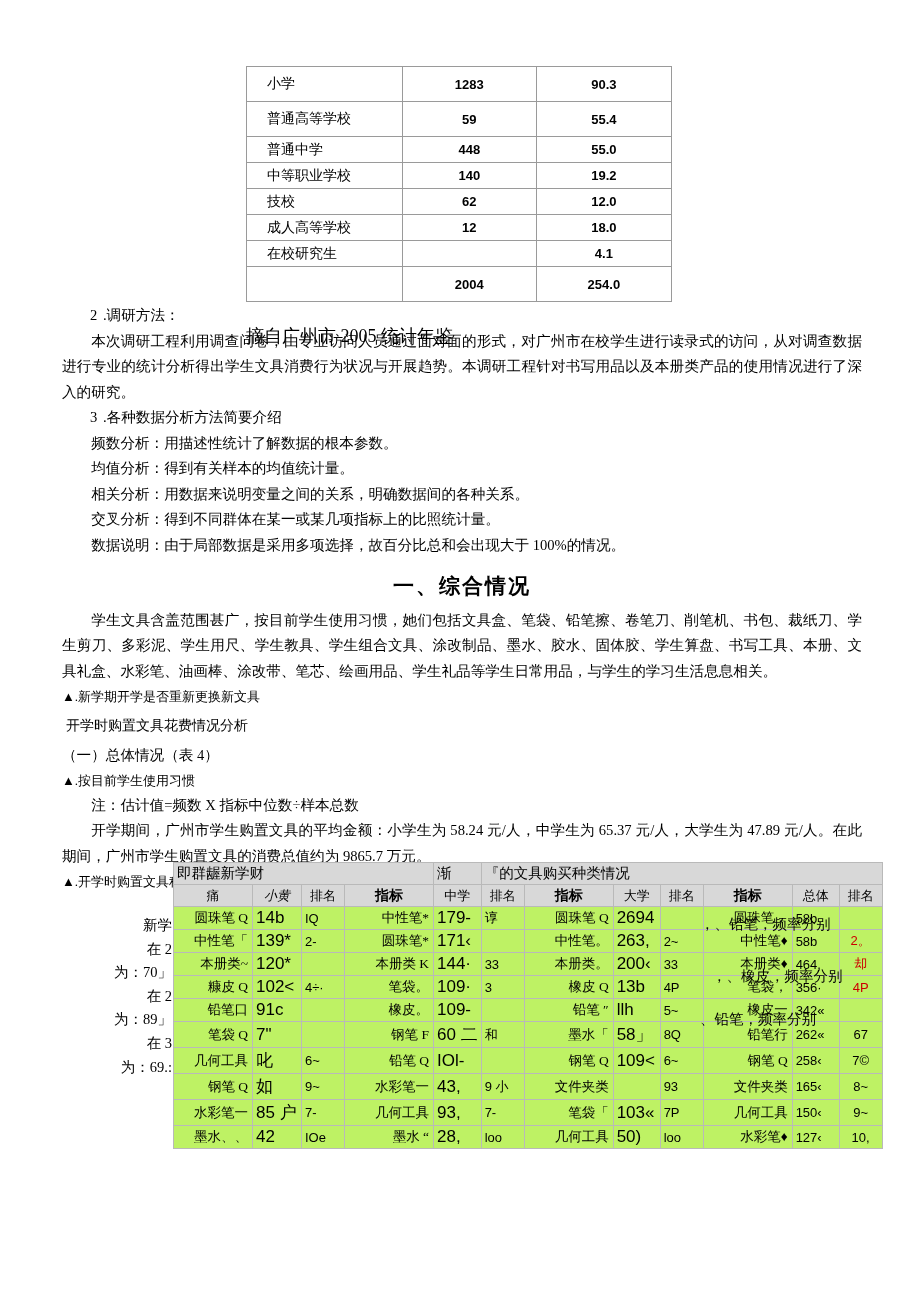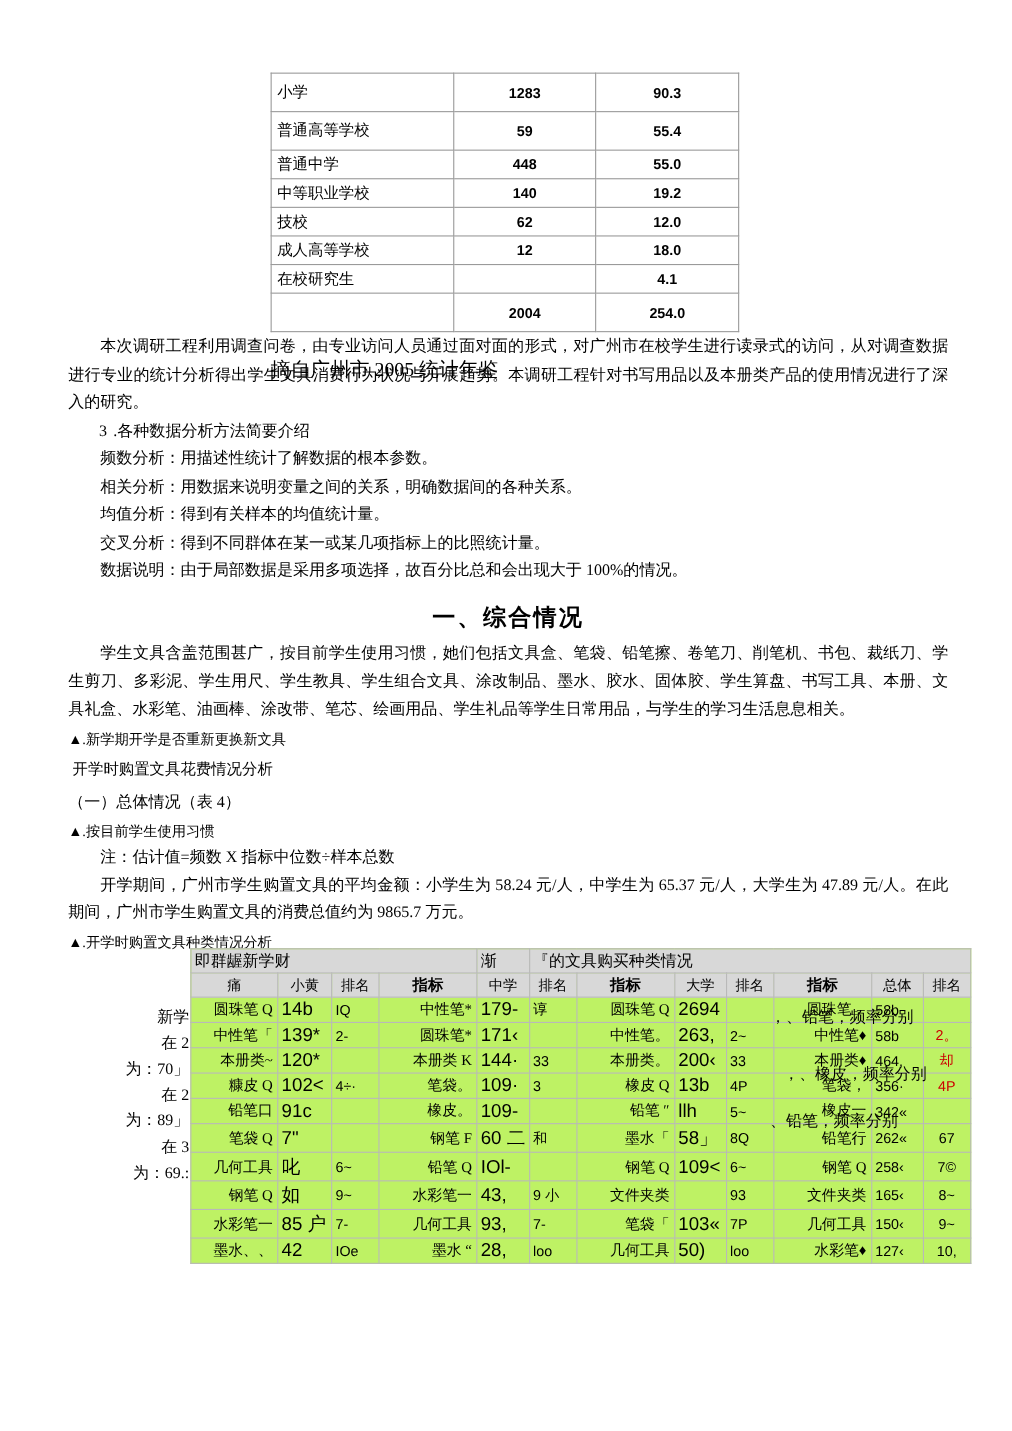--- a/index.html
+++ b/index.html
@@ -30,21 +30,21 @@
     width: 426px;
   }
   table.stat-table {
     border-collapse: collapse;
     width: 426px;
     font-family: "Liberation Sans", "DejaVu Sans", sans-serif;
     font-size: 13.5px;
   }
   table.stat-table td {
     border: 1px solid #9a9a9a;
-    padding: 3px 5px;
+    padding: 3px 20px;
     height: 19px;
     vertical-align: middle;
   }
   table.stat-table td.lbl {
     width: 170px;
     text-align: left;
     font-family: "Liberation Serif", "DejaVu Serif", serif;
     font-size: 14px;
   }
   table.stat-table td.num {
@@ -204,32 +204,36 @@
             <td class="num">2004</td>
             <td class="num">254.0</td>
           </tr>
         </tbody>
     </table>
     <div class="table-caption">摘自广州市 2005 统计年鉴</div>
   </div>
 
   <div class="body-block">
 
+    <div class="p-num">
+      <span class="nidx">2</span>
+      <span>.调研方法：</span>
+    </div>
 
     <div class="p-indent">本次调研工程利用调查问卷，由专业访问人员通过面对面的形式，对广州市在校学生进行读录式的访问，从对调查数据进行专业的统计分析得出学生文具消费行为状况与开展趋势。本调研工程针对书写用品以及本册类产品的使用情况进行了深入的研究。</div>
 
     <div class="p-num">
       <span class="nidx">3</span>
       <span>.各种数据分析方法简要介绍</span>
     </div>
 
     <div id="analysis-list">
         <div class="p-indent">频数分析：用描述性统计了解数据的根本参数。</div>
+        <div class="p-indent">均值分析：得到有关样本的均值统计量。</div>
         <div class="p-indent">相关分析：用数据来说明变量之间的关系，明确数据间的各种关系。</div>
-        <div class="p-indent">均值分析：得到有关样本的均值统计量。</div>
         <div class="p-indent">交叉分析：得到不同群体在某一或某几项指标上的比照统计量。</div>
         <div class="p-indent">数据说明：由于局部数据是采用多项选择，故百分比总和会出现大于 100%的情况。</div>
       </div>
 
     <h1 class="section-title">一、综合情况</h1>
 
     <div class="p-indent">学生文具含盖范围甚广，按目前学生使用习惯，她们包括文具盒、笔袋、铅笔擦、卷笔刀、削笔机、书包、裁纸刀、学生剪刀、多彩泥、学生用尺、学生教具、学生组合文具、涂改制品、墨水、胶水、固体胶、学生算盘、书写工具、本册、文具礼盒、水彩笔、油画棒、涂改带、笔芯、绘画用品、学生礼品等学生日常用品，与学生的学习生活息息相关。</div>
 
     <div class="tri tight">▲.新学期开学是否重新更换新文具</div>
 
@@ -260,21 +264,21 @@
 
     <table class="garble">
       <thead>
         <tr>
           <td class="ttl" colspan="4">即群龌新学财</td>
           <td class="ttl">渐</td>
           <td class="ttl" colspan="7">『的文具购买种类情况</td>
         </tr>
         <tr id="garble-head">
             <td style="width: 72px;">痛</td>
-            <td style="width: 42px;">小黄</td>
+            <td style="width: 42px; font-style: italic;">小黄</td>
             <td style="width: 36px;">排名</td>
             <td class="bold" style="width: 82px;">指标</td>
             <td style="width: 40px;">中学</td>
             <td style="width: 36px;">排名</td>
             <td class="bold" style="width: 82px;">指标</td>
             <td style="width: 40px;">大学</td>
             <td style="width: 36px;">排名</td>
             <td class="bold" style="width: 82px;">指标</td>
             <td style="width: 40px;">总体</td>
             <td style="width: 36px;">排名</td>

